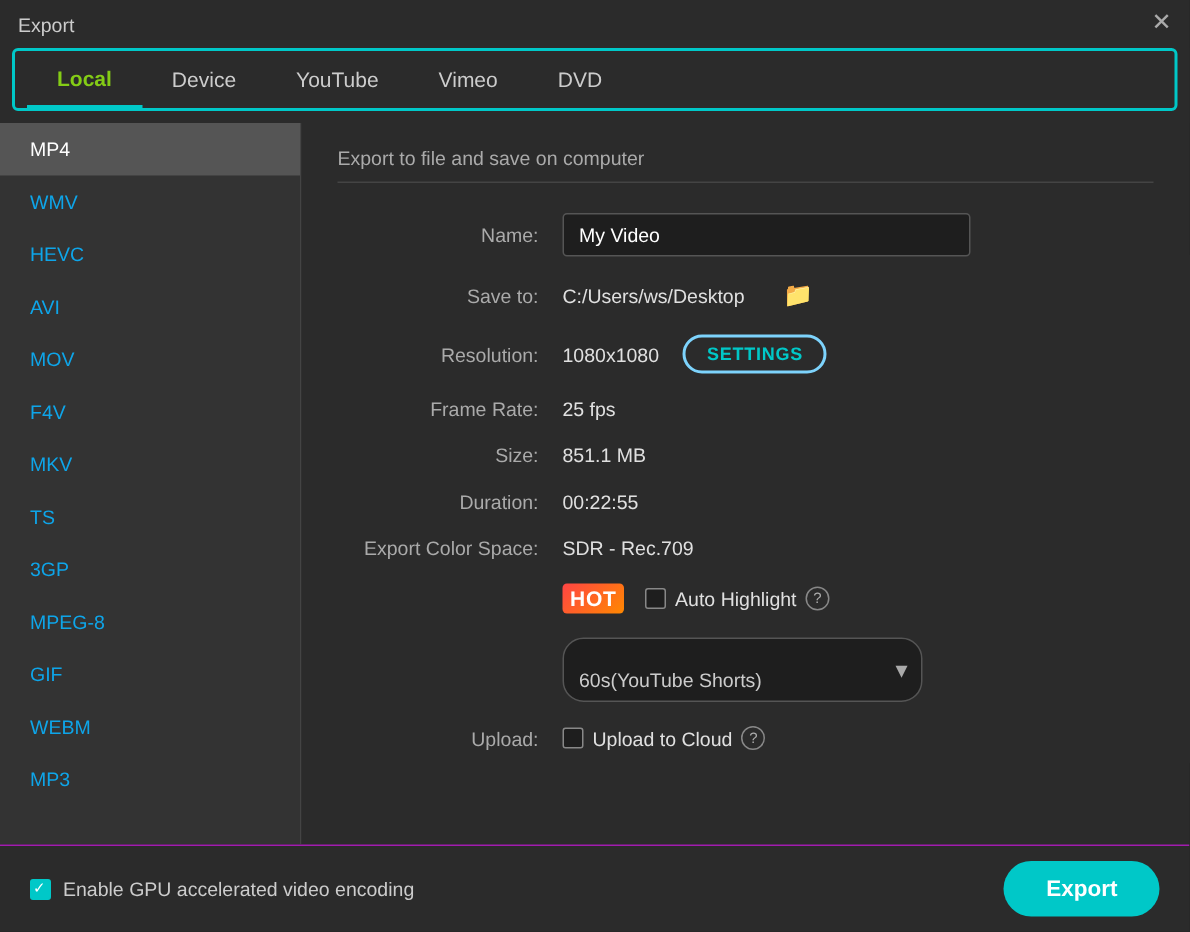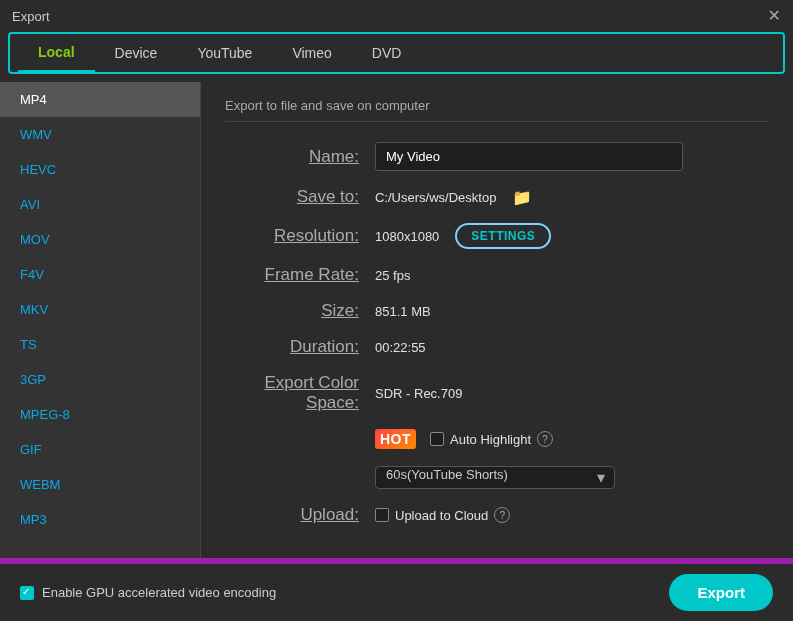--- a/index.html
+++ b/index.html
@@ -97,43 +97,42 @@
     }
     .form-row {
       display: flex;
       align-items: center;
       margin-bottom: 16px;
     }
     .form-label {
       width: 150px;
       text-align: right;
       padding-right: 16px;
-      font-size: 17px;
+      font-size: 13px;
       color: #aaa;
       flex-shrink: 0;
-      text-decoration: underline;
     }
     .form-value {
       font-size: 13px;
       color: #e0e0e0;
     }
     .name-input {
       background: #1e1e1e;
       border: 1px solid #555;
       color: #fff;
       padding: 6px 10px;
       font-size: 13px;
-      width: 308px;
+      width: 272px;
       border-radius: 3px;
       outline: none;
     }
     .save-to-row {
       display: flex;
       align-items: center;
-      gap: 16px;
+      gap: 26px;
     }
     .save-path {
       font-size: 13px;
       color: #e0e0e0;
     }
     .folder-icon {
       font-size: 16px;
       cursor: pointer;
       color: #aaa;
     }
@@ -195,23 +194,23 @@
       align-items: center;
       justify-content: center;
       font-size: 10px;
       color: #aaa;
       cursor: pointer;
     }
     .dropdown-select {
       background: #1e1e1e;
       border: 1px solid #555;
       color: #ccc;
-      padding: 0 30px 6px 10px;
-      font-size: 13px;
-      border-radius: 4px;
+      padding: 20px 30px 6px 10px;
+      font-size: 13px;
+      border-radius: 14px;
       appearance: none;
       width: 240px;
       cursor: pointer;
       outline: none;
     }
     .dropdown-wrapper {
       position: relative;
       display: inline-block;
     }
     .dropdown-wrapper::after {
@@ -221,21 +220,21 @@
       top: 50%;
       transform: translateY(-50%);
       color: #aaa;
       pointer-events: none;
     }
     .bottom-bar {
       display: flex;
       align-items: center;
       justify-content: space-between;
       padding: 10px 20px;
-      border-top: 6px solid #a21caf;
+      border-top: 1px solid #a21caf;
       background: #2b2b2b;
     }
     .gpu-row {
       display: flex;
       align-items: center;
       gap: 8px;
       font-size: 13px;
       color: #ccc;
     }
     .export-btn {

